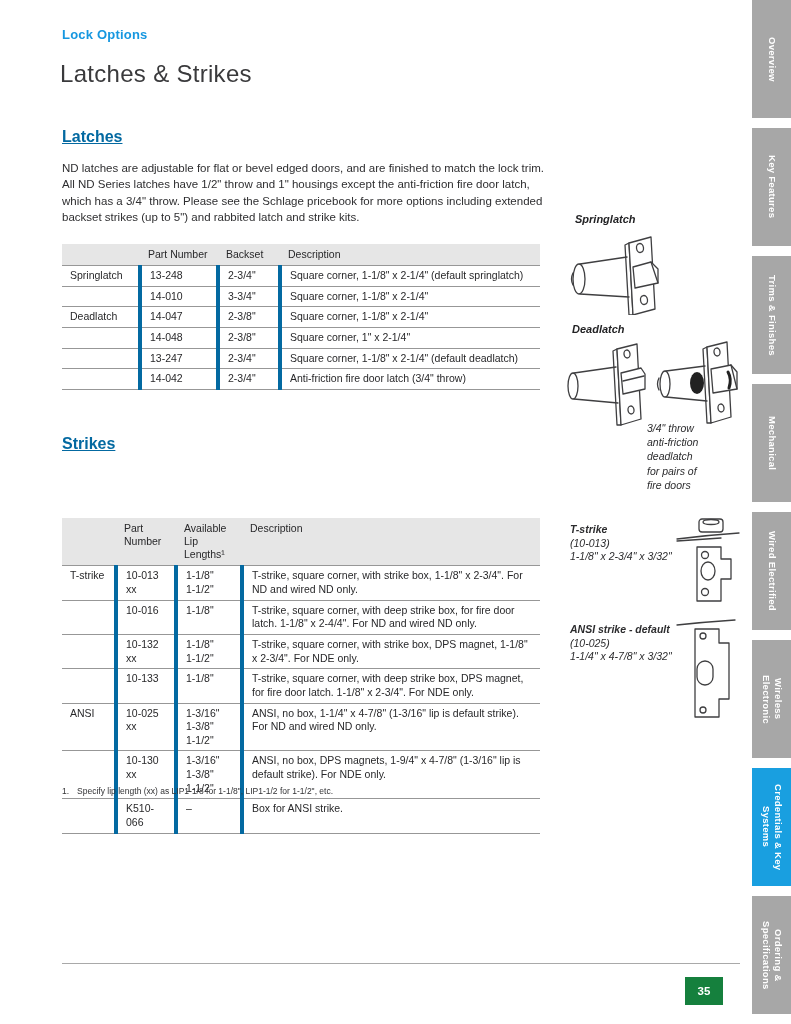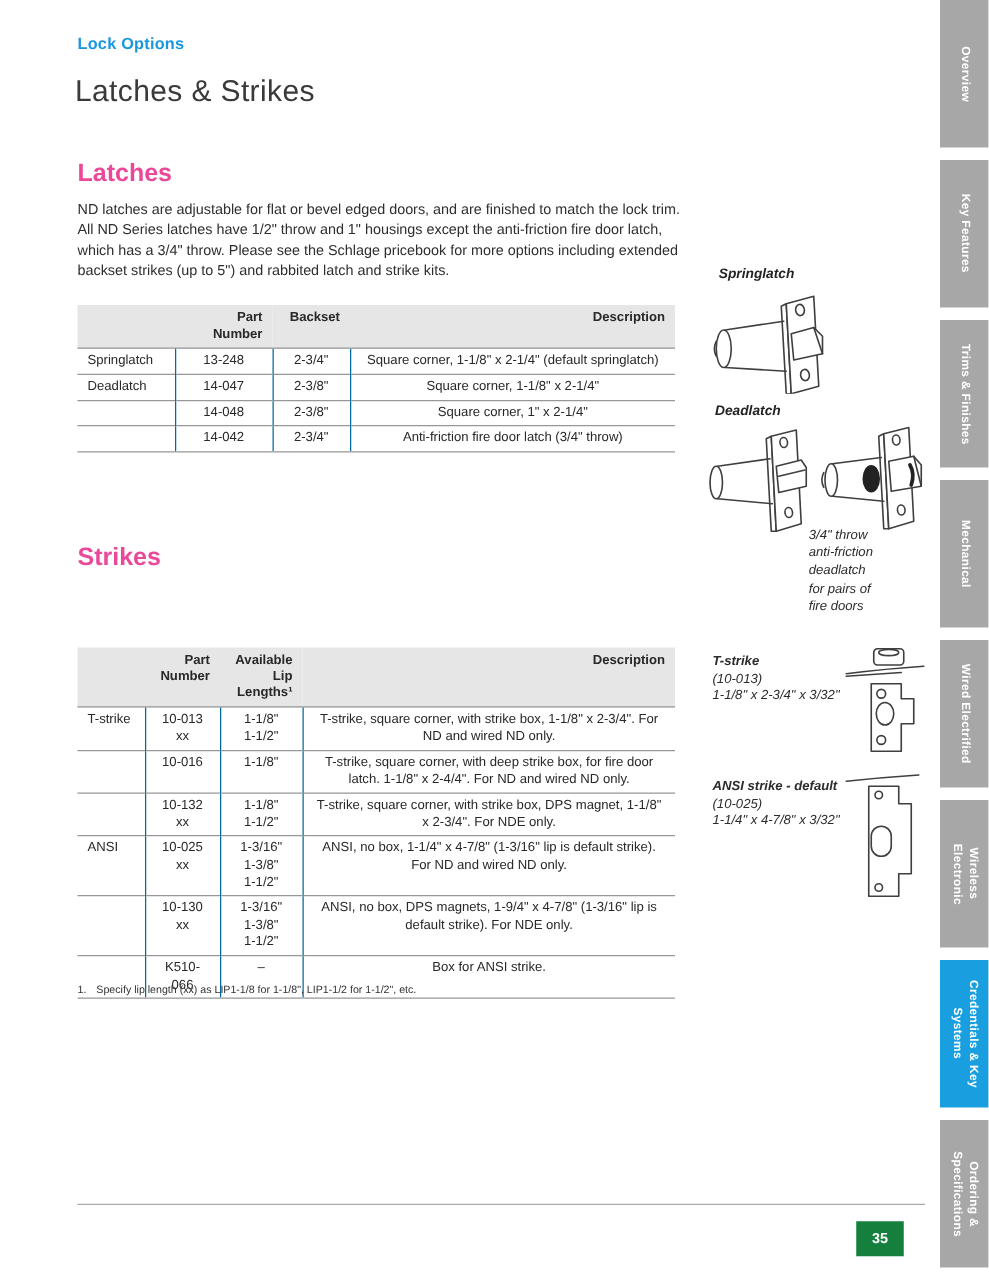--- a/index.html
+++ b/index.html
@@ -4,36 +4,36 @@
 <style>
   * { margin:0; padding:0; box-sizing:border-box; }
   html,body { background:#ffffff; }
   body { font-family:"Liberation Sans","DejaVu Sans",sans-serif; color:#2d2d2f; }
   .page { position:relative; width:791px; height:1024px; background:#fff; overflow:hidden; }
 
   
   .eyebrow { position:absolute; left:62px; top:27px; font-size:13px; font-weight:bold; color:#1697e0; letter-spacing:.2px; }
   .page-title { position:absolute; left:60px; top:60px; font-size:24px; font-weight:400; color:#3a3a3c; letter-spacing:.3px; }
 
-  .section-heading { position:absolute; left:62px; font-size:20px; font-weight:bold; color:#ec4899; }
+  .section-heading { position:absolute; left:62px; font-size:16px; font-weight:bold; color:#0369a1;text-decoration:underline; }
   .heading-latches { top:128px; }
   .heading-strikes { top:435px; }
 
   .para { position:absolute; left:62px; width:497px; font-size:11.5px; line-height:1.42; color:#2e2e30; }
   .para-latches { top:160px; }
   .para-strikes { top:465px; }
 
   
   table.data-table { position:absolute; left:62px; width:478px; border-collapse:collapse; font-size:10.5px; color:#28282a; table-layout:fixed; }
   .table-latches { top:244px; }
   .table-strikes { top:518px; }
-  .data-table thead th { background:#e6e6e6; font-weight:bold; text-align:right; padding:4px 8px 4px 8px; vertical-align:top; line-height:1.25; white-space:pre-line; }
+  .data-table thead th { background:#e6e6e6; font-weight:normal; text-align:left; padding:4px 8px 4px 8px; vertical-align:top; line-height:1.25; white-space:pre-line; }
   .data-table tbody td { border-top:1px solid #979797; padding:3px 8px 3px 8px; vertical-align:top; line-height:1.3; }
   .data-table tbody tr:last-child td { border-bottom:1px solid #979797; }
-  .data-table tbody td + td { border-left:1px solid #0369a1;text-align:center; }
+  .data-table tbody td + td { border-left:4px solid #0369a1; }
   .data-table thead th:first-child { background:#e6e6e6; }
   .table-latches col.c-group { width:78px; } .table-latches col.c-part { width:78px; }
   .table-latches col.c-backset { width:62px; } .table-latches col.c-desc { width:auto; }
   .table-strikes col.c-group { width:54px; } .table-strikes col.c-part { width:60px; }
   .table-strikes col.c-lip { width:66px; } .table-strikes col.c-desc { width:auto; }
   .cell-lip { white-space:pre-line; }
 
   .footnote { position:absolute; left:62px; top:786px; width:480px; font-size:8.5px; color:#323234; display:flex; gap:8px; }
 
   
@@ -84,30 +84,42 @@
       </tr>
     </thead>
     <tbody>
       <tr>
           <td>Springlatch</td>
           <td>13-248</td>
           <td>2-3/4"</td>
           <td>Square corner, 1-1/8" x 2-1/4" (default springlatch)</td>
         </tr>
       <tr>
+          <td></td>
+          <td>14-010</td>
+          <td>3-3/4"</td>
+          <td>Square corner, 1-1/8" x 2-1/4"</td>
+        </tr>
+      <tr>
           <td>Deadlatch</td>
           <td>14-047</td>
           <td>2-3/8"</td>
           <td>Square corner, 1-1/8" x 2-1/4"</td>
         </tr>
       <tr>
           <td></td>
           <td>14-048</td>
           <td>2-3/8"</td>
           <td>Square corner, 1" x 2-1/4"</td>
+        </tr>
+      <tr>
+          <td></td>
+          <td>13-247</td>
+          <td>2-3/4"</td>
+          <td>Square corner, 1-1/8" x 2-1/4" (default deadlatch)</td>
         </tr>
       <tr>
           <td></td>
           <td>14-042</td>
           <td>2-3/4"</td>
           <td>Anti-friction fire door latch (3/4" throw)</td>
         </tr>
     </tbody>
   </table>
 
@@ -143,20 +155,26 @@
           <td>10-016</td>
           <td class="cell-lip">1-1/8"</td>
           <td>T-strike, square corner, with deep strike box, for fire door latch. 1-1/8" x 2-4/4". For ND and wired ND only.</td>
         </tr>
       <tr>
           <td></td>
           <td>10-132 xx</td>
           <td class="cell-lip">1-1/8"
 1-1/2"</td>
           <td>T-strike, square corner, with strike box, DPS magnet, 1-1/8" x 2-3/4". For NDE only.</td>
+        </tr>
+      <tr>
+          <td></td>
+          <td>10-133</td>
+          <td class="cell-lip">1-1/8"</td>
+          <td>T-strike, square corner, with deep strike box, DPS magnet, for fire door latch. 1-1/8" x 2-3/4". For NDE only.</td>
         </tr>
       <tr>
           <td>ANSI</td>
           <td>10-025 xx</td>
           <td class="cell-lip">1-3/16"
 1-3/8"
 1-1/2"</td>
           <td>ANSI, no box, 1-1/4" x 4-7/8" (1-3/16" lip is default strike). For ND and wired ND only.</td>
         </tr>
       <tr>

